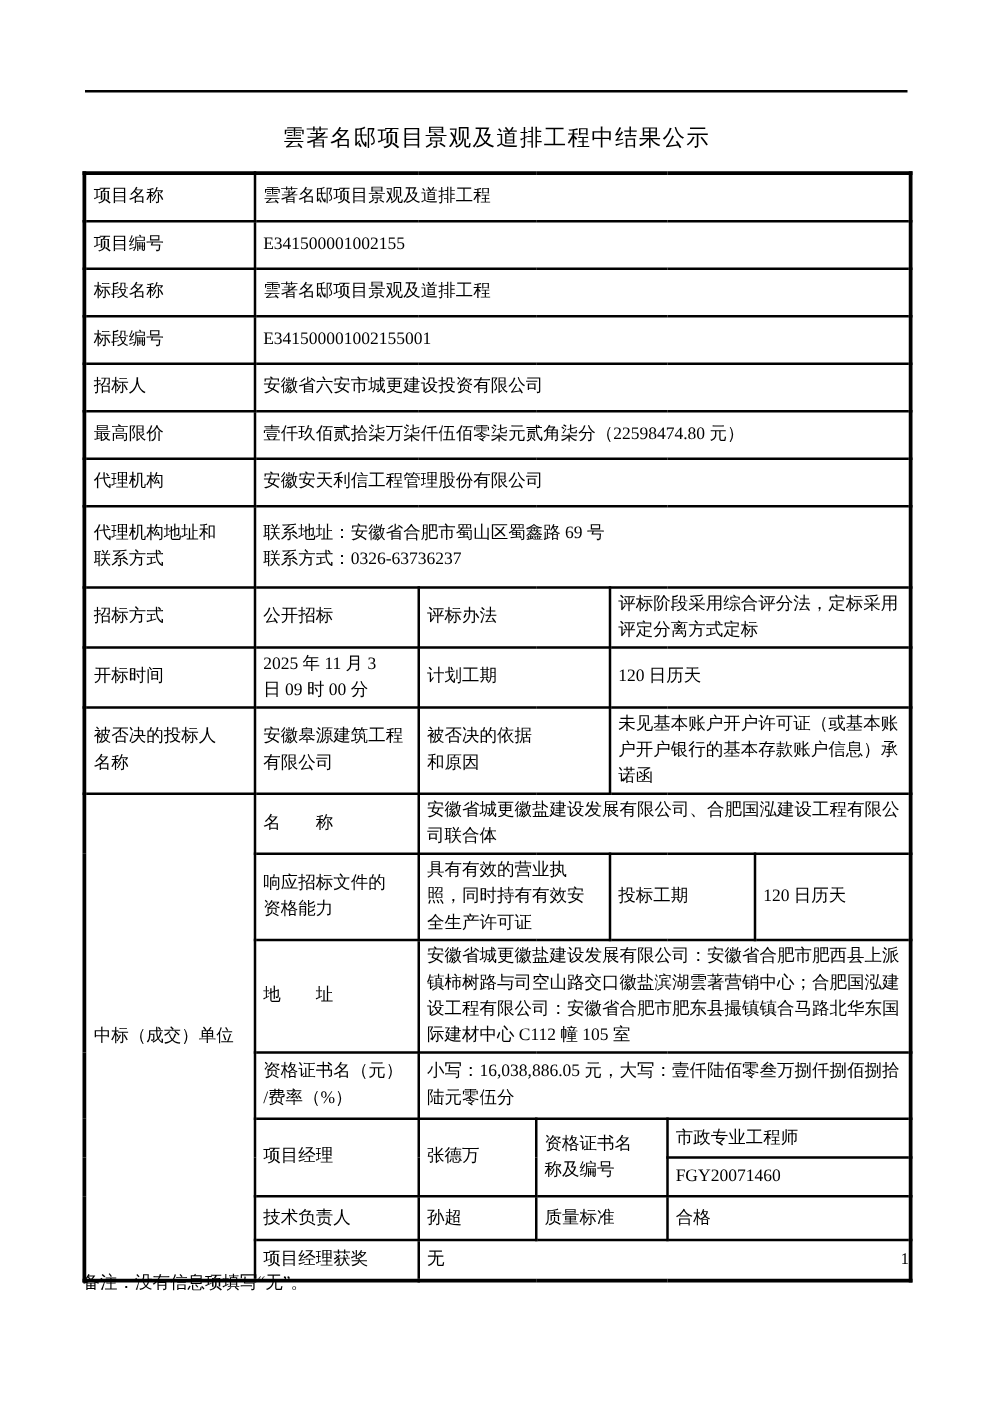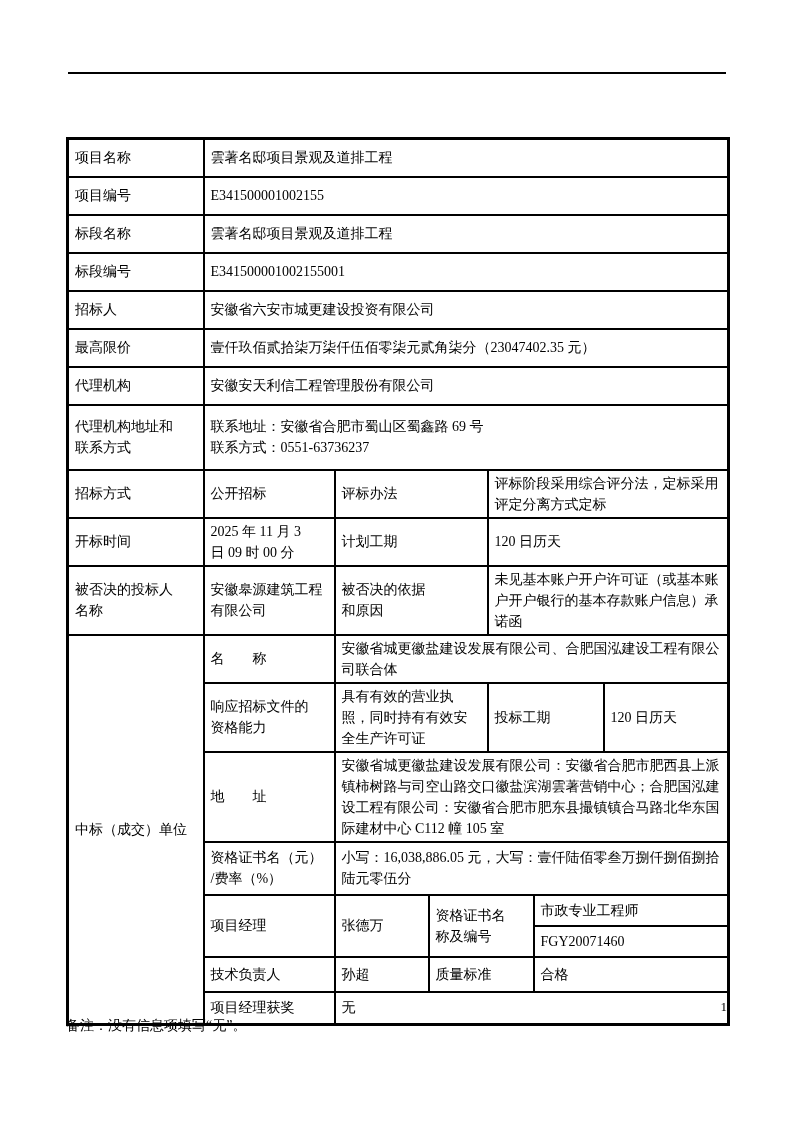--- a/index.html
+++ b/index.html
@@ -44,20 +44,21 @@
     font-size:14px;
   }
 </style>
 </head>
 <body>
 
 <div class="page">
 
   <div class="top-rule"></div>
 
+  <div class="doc-title">雲著名邸项目景观及道排工程中结果公示</div>
 
   <table class="doc-table">
     <colgroup>
       <col style="width:136px">
         <col style="width:131px">
         <col style="width:94px">
       <col style="width:59px">
         <col style="width:46px">
         <col style="width:70px">
       <col style="width:125px">
@@ -84,33 +85,33 @@
       <td colspan="6">E341500001002155001</td>
     </tr>
 
     <tr class="h38">
       <td>招标人</td>
       <td colspan="6">安徽省六安市城更建设投资有限公司</td>
     </tr>
 
     <tr class="h38">
       <td>最高限价</td>
-      <td colspan="6">壹仟玖佰贰拾柒万柒仟伍佰零柒元贰角柒分（23047402.35 元）</td>
+      <td colspan="6">壹仟玖佰贰拾柒万柒仟伍佰零柒元贰角柒分（22598474.80 元）</td>
     </tr>
 
     <tr class="h38">
       <td>代理机构</td>
       <td colspan="6">安徽安天利信工程管理股份有限公司</td>
     </tr>
 
     <tr class="h61">
       <td class="pre">代理机构地址和
 联系方式</td>
       <td colspan="6" class="pre">联系地址：安徽省合肥市蜀山区蜀鑫路 69 号
-联系方式：0551-63736237</td>
+联系方式：0326-63736237</td>
     </tr>
 
     <tr class="h42">
       <td>招标方式</td>
       <td>公开招标</td>
       <td colspan="2">评标办法</td>
       <td colspan="3">评标阶段采用综合评分法，定标采用评定分离方式定标</td>
     </tr>
 
     <tr class="h41">

